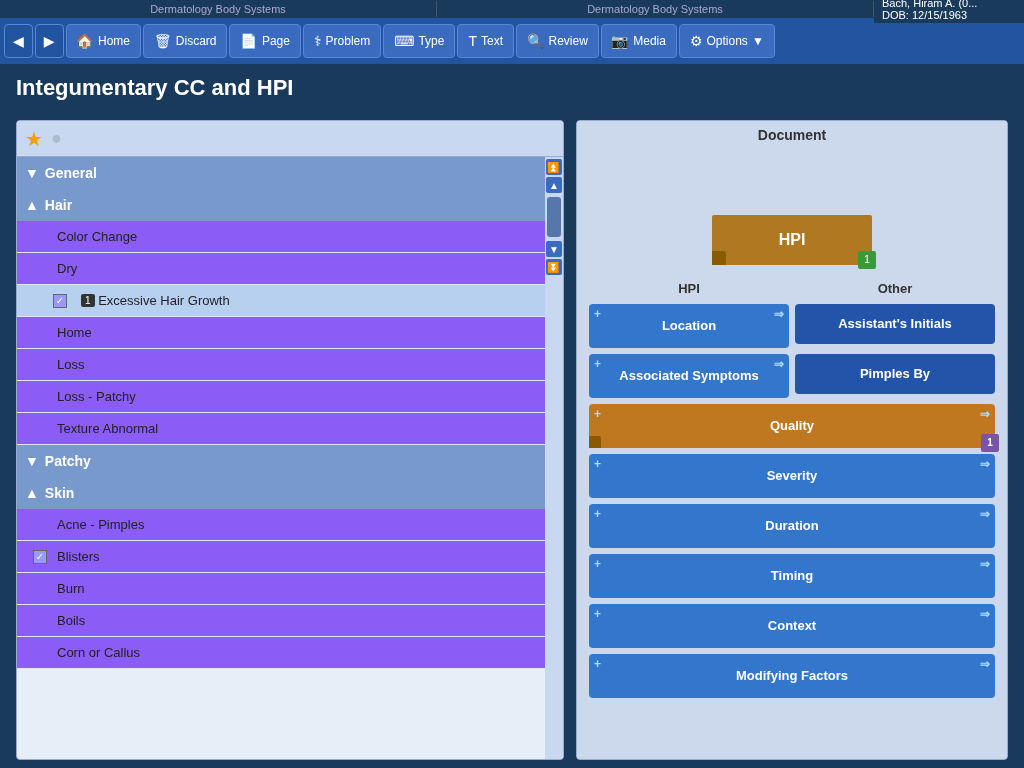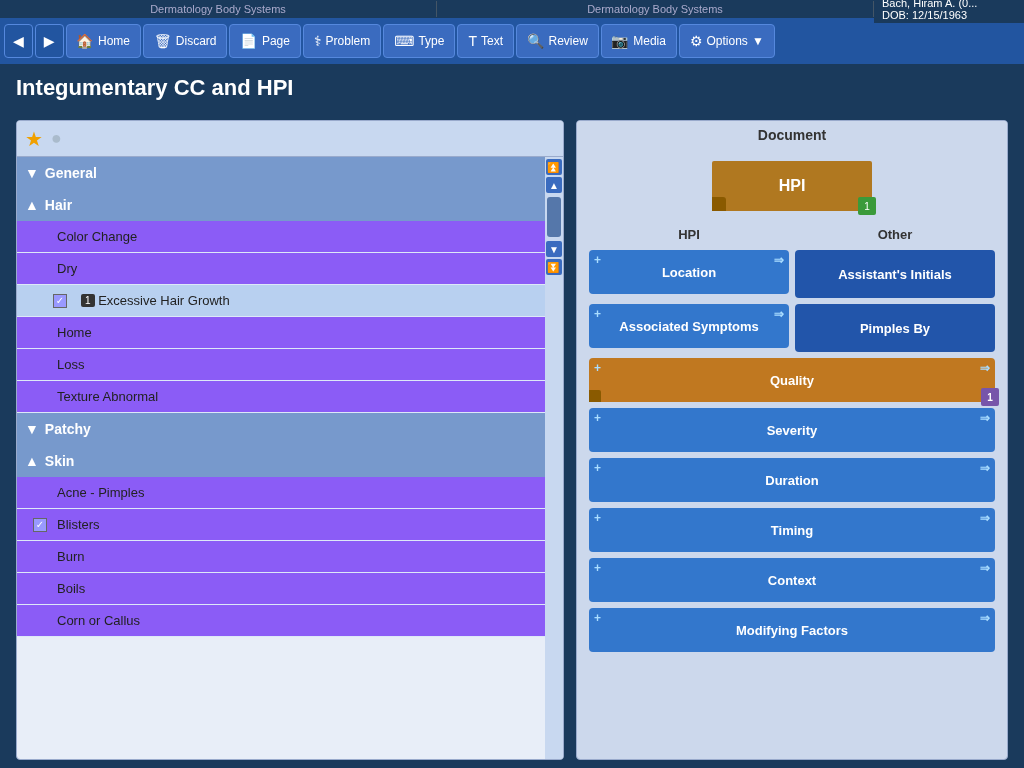--- a/index.html
+++ b/index.html
@@ -220,20 +220,21 @@
       padding: 6px;
       font-weight: bold;
     }
     .right-panel-body {
       flex: 1;
       overflow-y: auto;
       padding: 8px;
       display: flex;
       flex-direction: column;
       gap: 6px;
+      justify-content: center;
     }
 
     
     .doc-thumb-area {
       display: flex;
       justify-content: center;
       padding: 4px 0 8px;
     }
     .doc-thumb {
       position: relative;
@@ -345,21 +346,21 @@
       background: #8a5a00;
       border-top-right-radius: 2px;
     }
 
     
     .other-btn {
       background: #2255aa;
       color: #fff;
       border: none;
       border-radius: 4px;
-      height: 48px;
+      height: 40px;
       cursor: pointer;
       font-size: 13px;
       font-weight: bold;
       width: 100%;
     }
 
     
     .two-col-row {
       display: grid;
       grid-template-columns: 1fr 1fr;
@@ -456,20 +457,23 @@
           <div class="list-item selected" style="padding-left: 64px;">
           <span class="item-badge">1</span>&nbsp;
           <span>Excessive Hair Growth</span>
           <span style="position:absolute;left:36px;top:50%;transform:translateY(-50%);width:14px;height:14px;border:1px solid #666;background:#9999ff;display:flex;align-items:center;justify-content:center;font-size:10px;color:#fff;">✓</span>
         </div>
           <div class="list-item">
             <span>Home</span>
           </div>
           <div class="list-item">
             <span>Loss</span>
+          </div>
+          <div class="list-item">
+            <span>Loss - Patchy</span>
           </div>
           <div class="list-item">
             <span>Texture Abnormal</span>
           </div>
           <div class="section-header">
     <span class="chevron">▼</span>
     <span class="section-header-label">Patchy</span>
   </div>
           <div class="section-header">
     <span class="chevron">▲</span>

